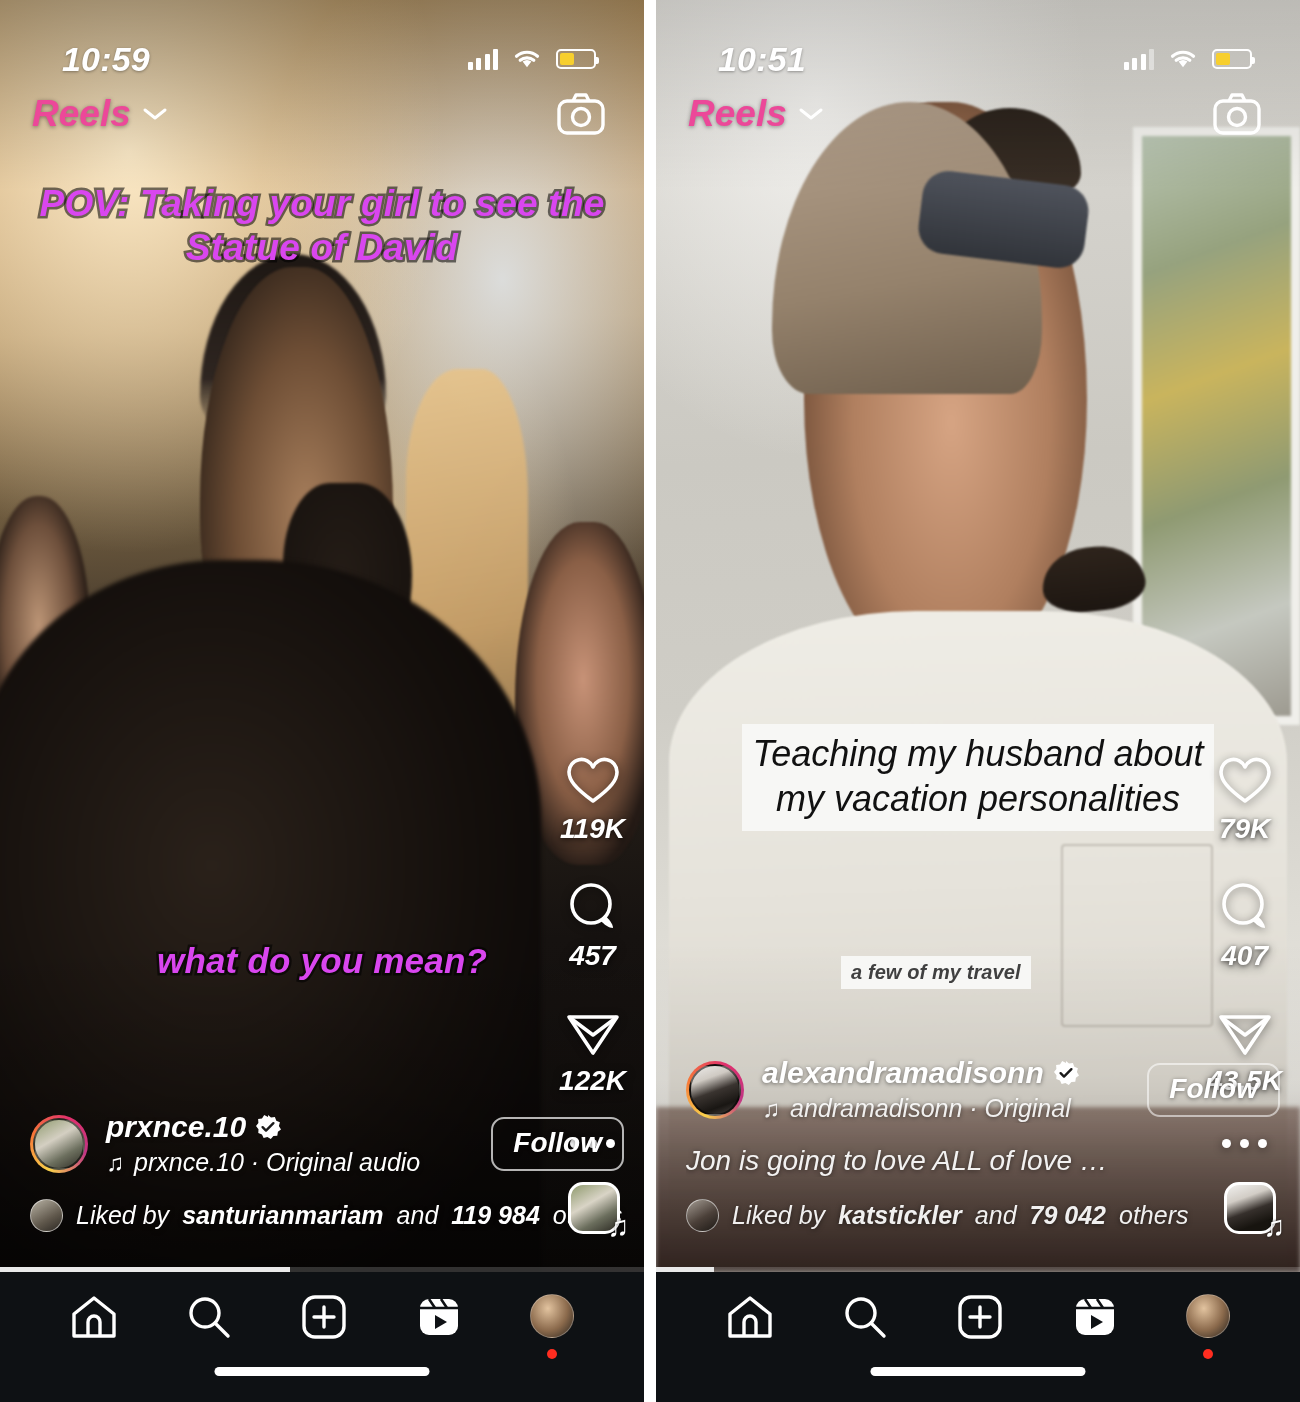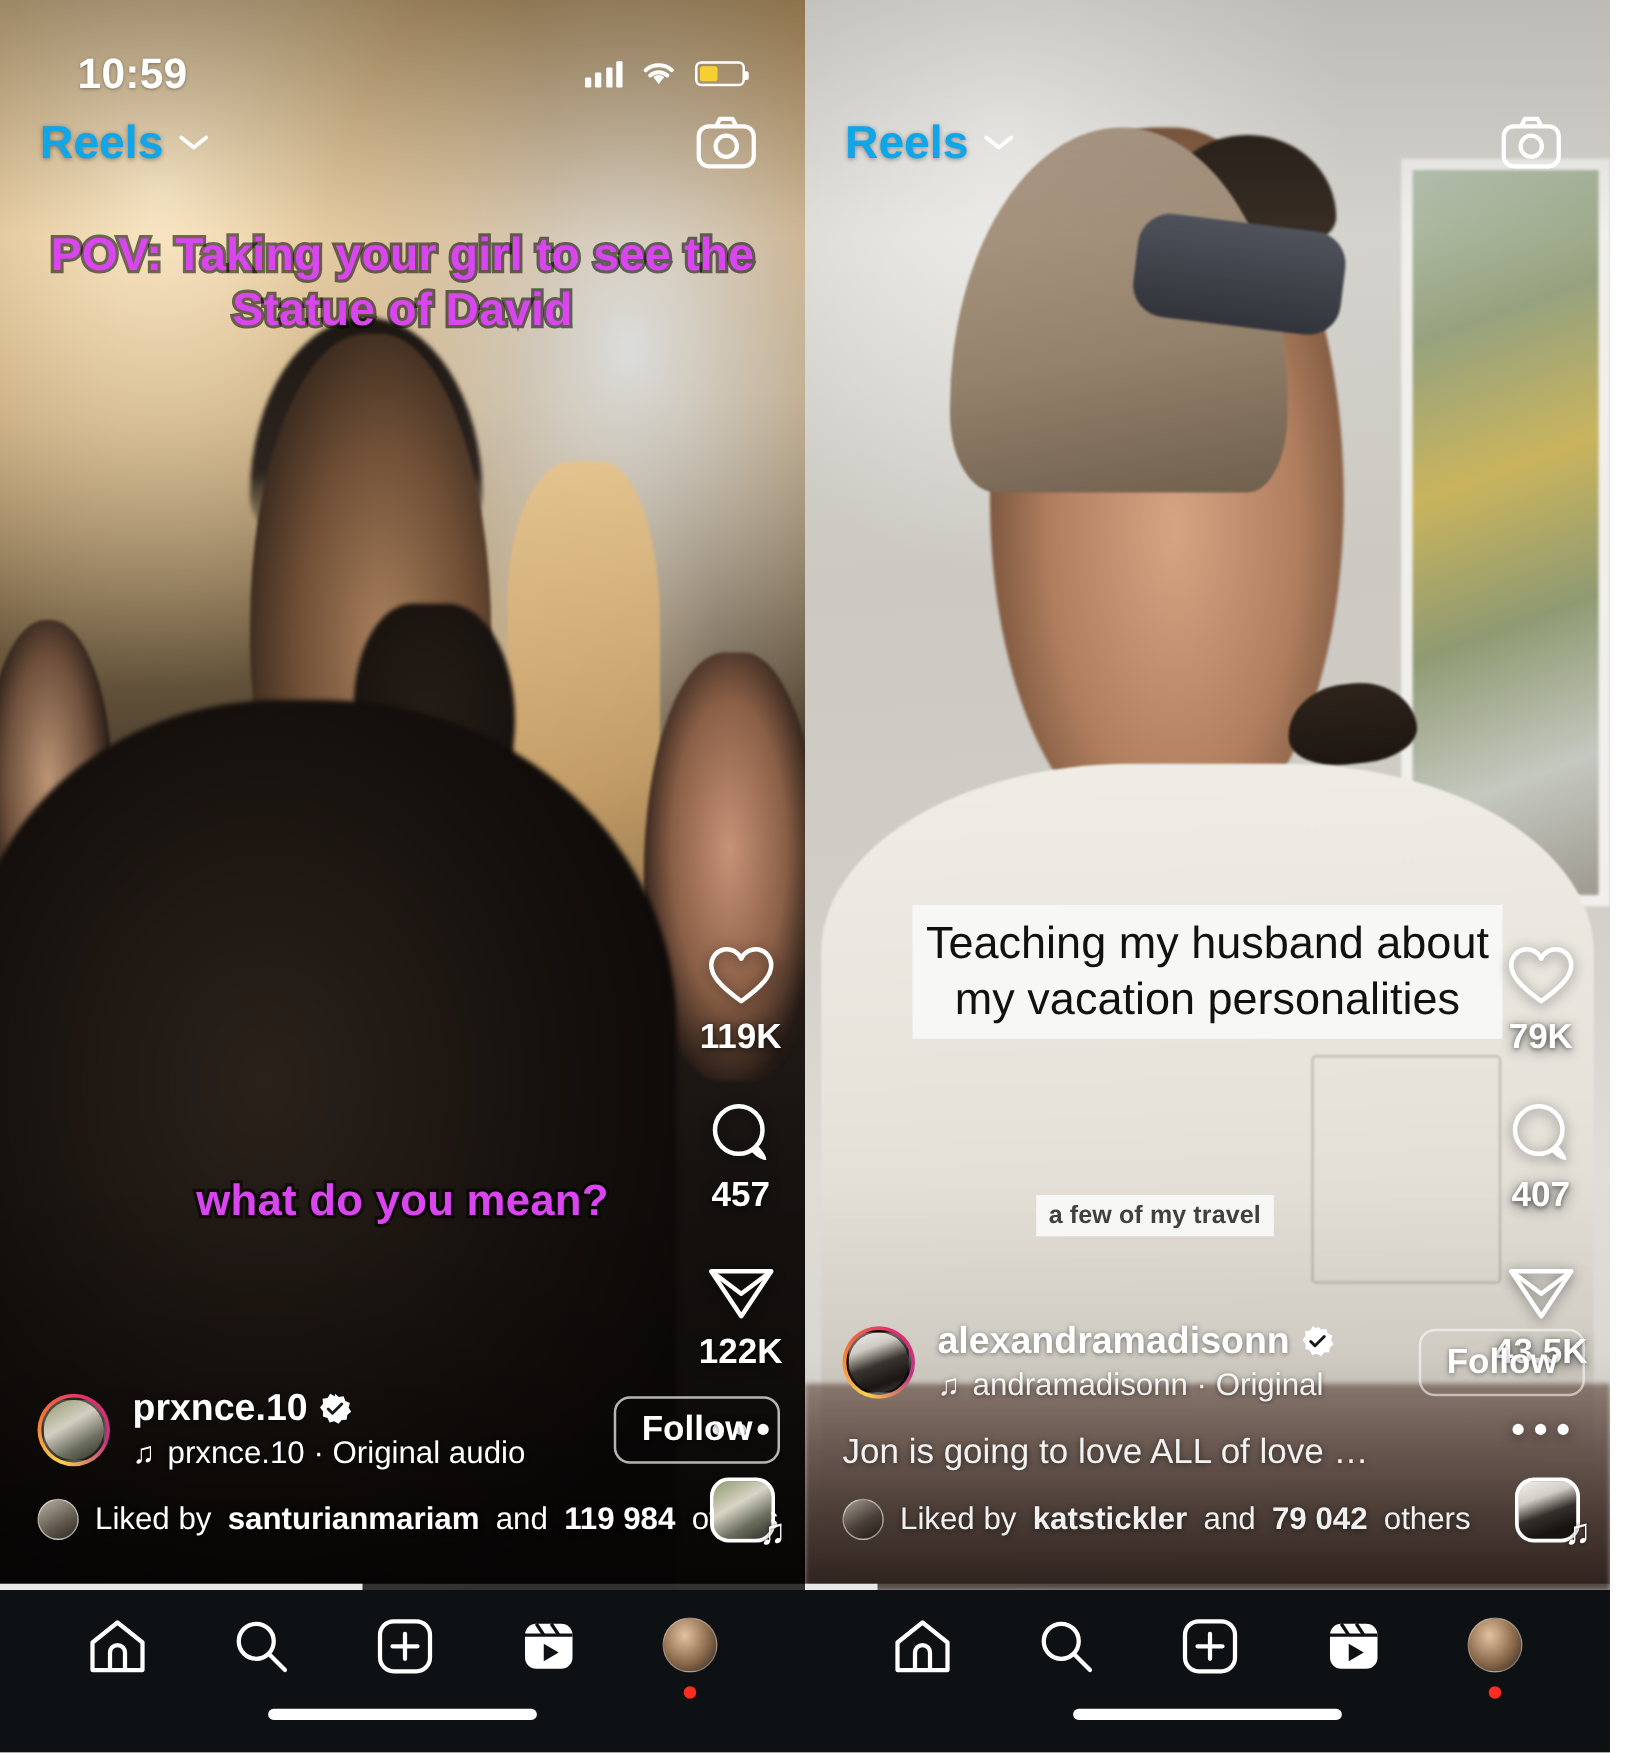--- a/index.html
+++ b/index.html
@@ -6,20 +6,22 @@
   html, body {
     width: 1300px; height: 1402px;
     background: #ffffff;
     font-family: "Liberation Sans", sans-serif;
     overflow: hidden;
   }
   .screens {
     display: flex;
     width: 1300px; height: 1402px;
     background: #ffffff;
+    gap: 12px;
+    font-style: italic;
   }
   .phone {
     position: relative;
     width: 644px;
     height: 1402px;
     overflow: hidden;
     background: #000;
     display: flex;
     flex-direction: column;
   }
@@ -207,21 +209,21 @@
 
   
   .reels-header {
     position:absolute; top:92px; left:0; width:100%;
     display:flex; align-items:center; justify-content:space-between;
     padding: 0 38px 0 32px;
     z-index: 20;
   }
   .reels-title {
     display:flex; align-items:center; gap:11px;
-    color:#0ea5e9; font-size:37px; font-weight:700;
+    color:#ec4899; font-size:37px; font-weight:700;
     text-shadow: 0 1px 4px rgba(0,0,0,.4);
     text-align: right;
   }
   .chev { display:block; }
 
   
   .cap-outline {
     position:absolute; left:0; width:100%;
     text-align:center;
     color:#d946ef;
@@ -567,20 +569,39 @@
         <div class="hair-right"></div>
         <div class="cap-right"></div>
         <div class="cap-band-right"></div>
         <div class="stache-right"></div>
         <div class="shirt-right"></div>
         <div class="sofa-right"></div>
       </div>
       <div class="scrim-top"></div>
       <div class="scrim-bottom"></div>
 
+      <div class="statusbar">
+        <div class="clock">10:51</div>
+        <div class="status-icons">
+          <div class="bars">
+              <i></i>
+              <i></i>
+              <i></i>
+              <i></i>
+            </div>
+          <svg width="30" height="22" viewBox="0 0 30 22">
+            <path d="M15 19.2 L10.6 13.6 a7.2 7.2 0 0 1 8.8 0 Z" fill="#fff"></path>
+            <path d="M4.5 8.2 a16 16 0 0 1 21 0" stroke="#fff" stroke-width="3.2" fill="none" stroke-linecap="round"></path>
+            <path d="M8.2 12.3 a10.6 10.6 0 0 1 13.6 0" stroke="#fff" stroke-width="3.2" fill="none" stroke-linecap="round"></path>
+          </svg>
+          <div class="battery">
+              <div class="fill"></div>
+            </div>
+        </div>
+      </div>
 
       <div class="reels-header">
         <div class="reels-title">
           <span>Reels</span>
           <svg class="chev" width="26" height="16" viewBox="0 0 26 16">
             <path d="M3 4 L13 12 L23 4" stroke="#fff" stroke-width="3" fill="none" stroke-linecap="round" stroke-linejoin="round"></path>
           </svg>
         </div>
         <svg width="50" height="44" viewBox="0 0 50 44">
           <rect x="3" y="9" width="44" height="32" rx="8" stroke="#fff" stroke-width="3.4" fill="none"></rect>

